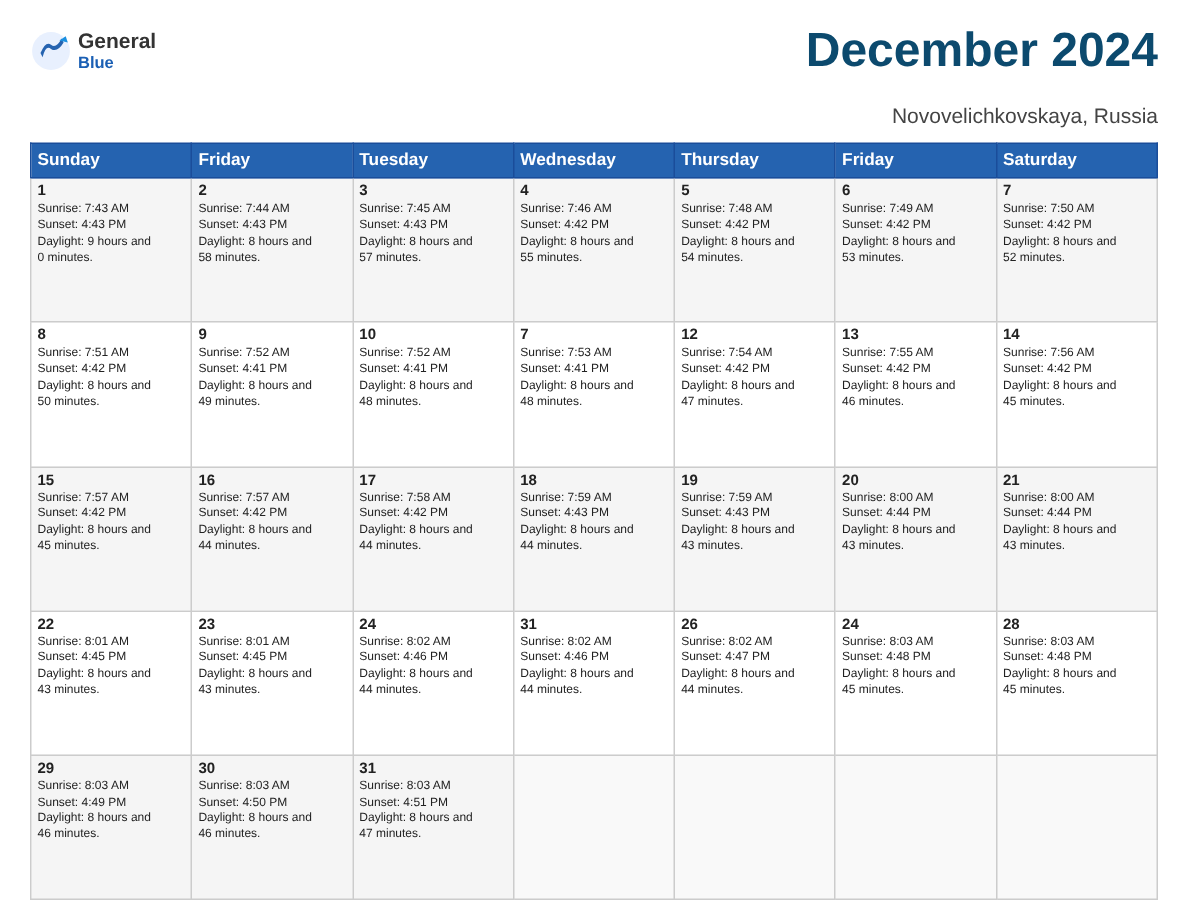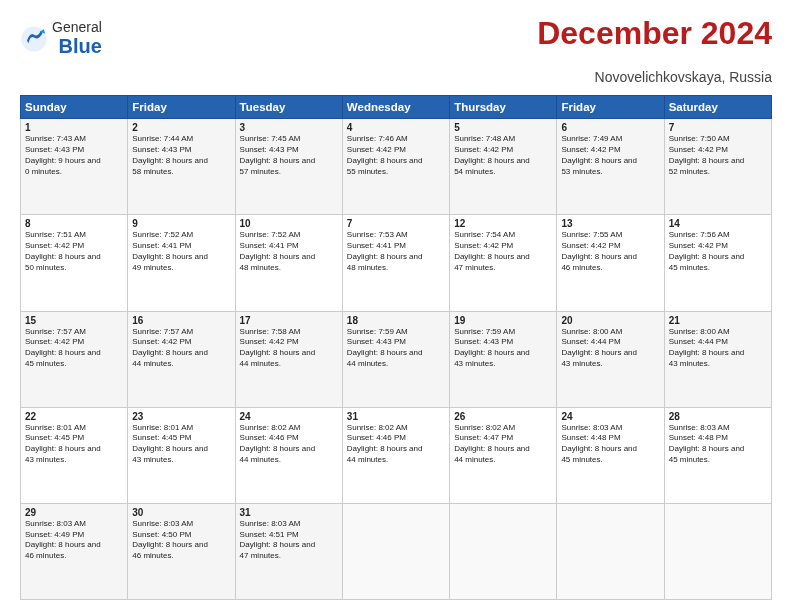--- a/index.html
+++ b/index.html
@@ -29,40 +29,39 @@
       margin-top: 4px;
     }
     .logo-text {
       display: flex;
       flex-direction: column;
       line-height: 1.1;
     }
     .logo-general {
       font-size: 14px;
       color: #333;
-      font-weight: normal;
+      font-weight: bold;
     }
     .logo-blue {
-      font-size: 20px;
+      font-size: 11px;
       color: #1a5fb4;
       font-weight: bold;
-      text-align: right;
     }
     .logo-icon {
       width: 28px;
       height: 28px;
       margin-right: 4px;
     }
     .title-section {
       text-align: right;
     }
     .month-title {
       font-size: 32px;
       font-weight: bold;
-      color: #b91c1c;
+      color: #0c4a6e;
       line-height: 1.1;
     }
     .subtitle {
       font-size: 14px;
       color: #444;
       margin-top: 18px;
     }
     .calendar {
       flex: 1;
       display: flex;

